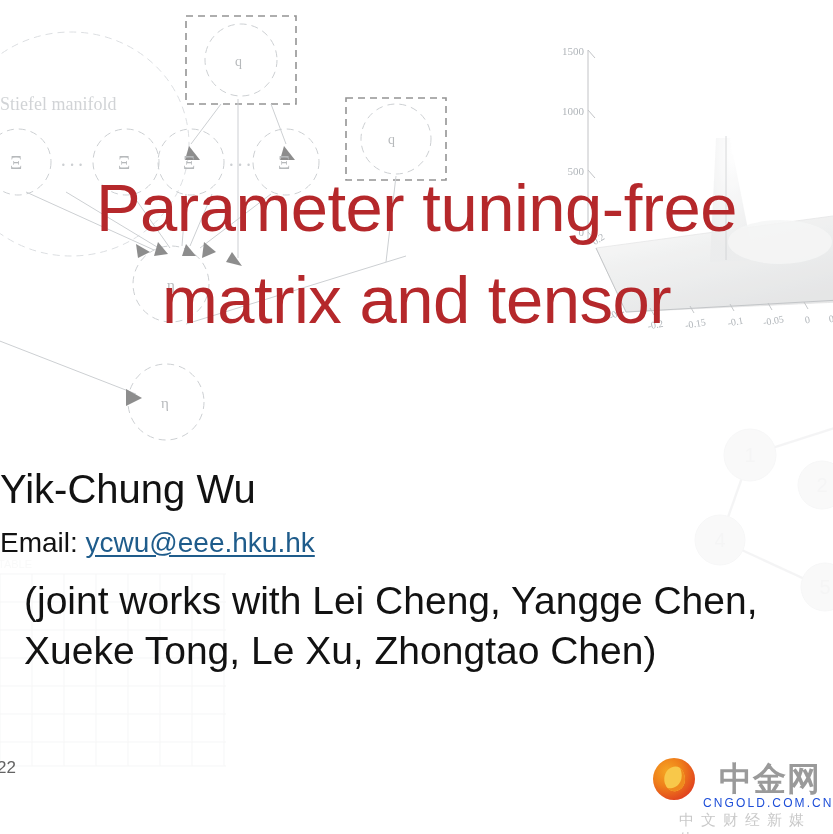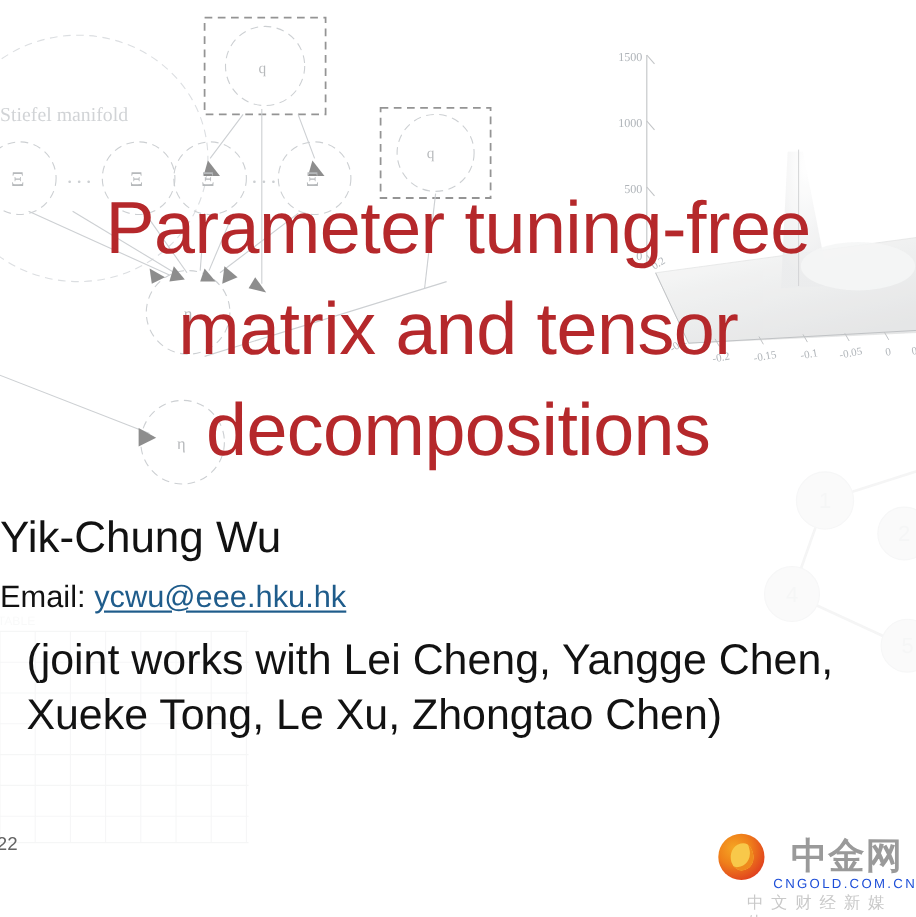--- a/index.html
+++ b/index.html
@@ -277,21 +277,20 @@
         <path d="M0 14 H236 M0 42 H236 M0 70 H236 M0 98 H236 M0 126 H236 M0 154 H236 M0 182 H236 M0 206 H236"></path>
         <path d="M10 14 V206 M42 14 V206 M74 14 V206 M106 14 V206 M138 14 V206 M170 14 V206 M202 14 V206 M234 14 V206"></path>
       </g>
       <text x="8" y="8" font-family="Liberation Sans, sans-serif" font-size="11" fill="#f0f1f1">TABLE</text>
     </svg>
   </div>
 
   <div id="title-block">
     <div class="title-line">Parameter tuning-free</div>
     <div class="title-line">matrix and tensor</div>
-    <div class="title-line">decompositions</div>
   </div>
 
   <div id="body-block">
     <div class="body-line">Yik-Chung Wu</div>
     <div class="email-line"><span>Email:</span> <a id="email-link" href="#">ycwu@eee.hku.hk</a></div>
     <div id="joint-block">
       <div class="joint-line">(joint works with Lei Cheng, Yangge Chen,</div>
       <div class="joint-line">Xueke Tong, Le Xu, Zhongtao Chen)</div>
     </div>
   </div>

